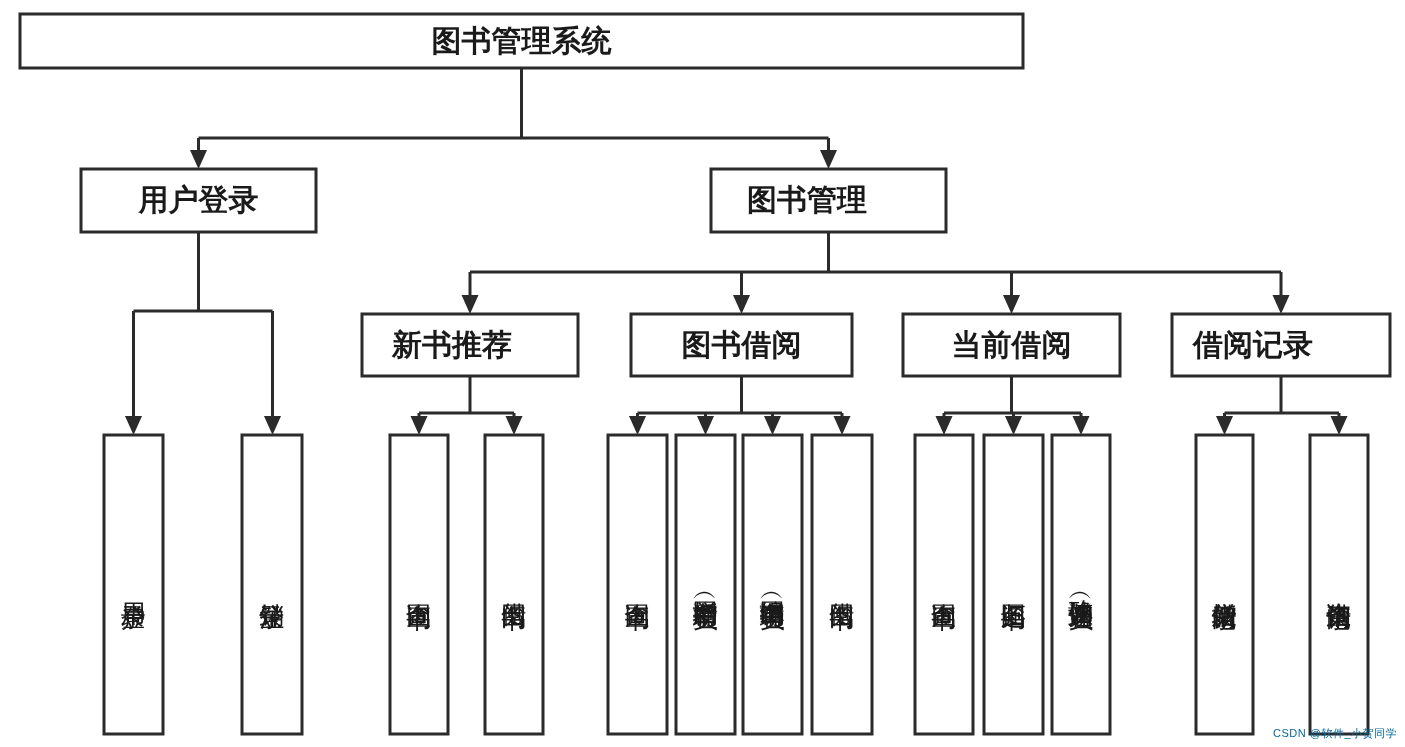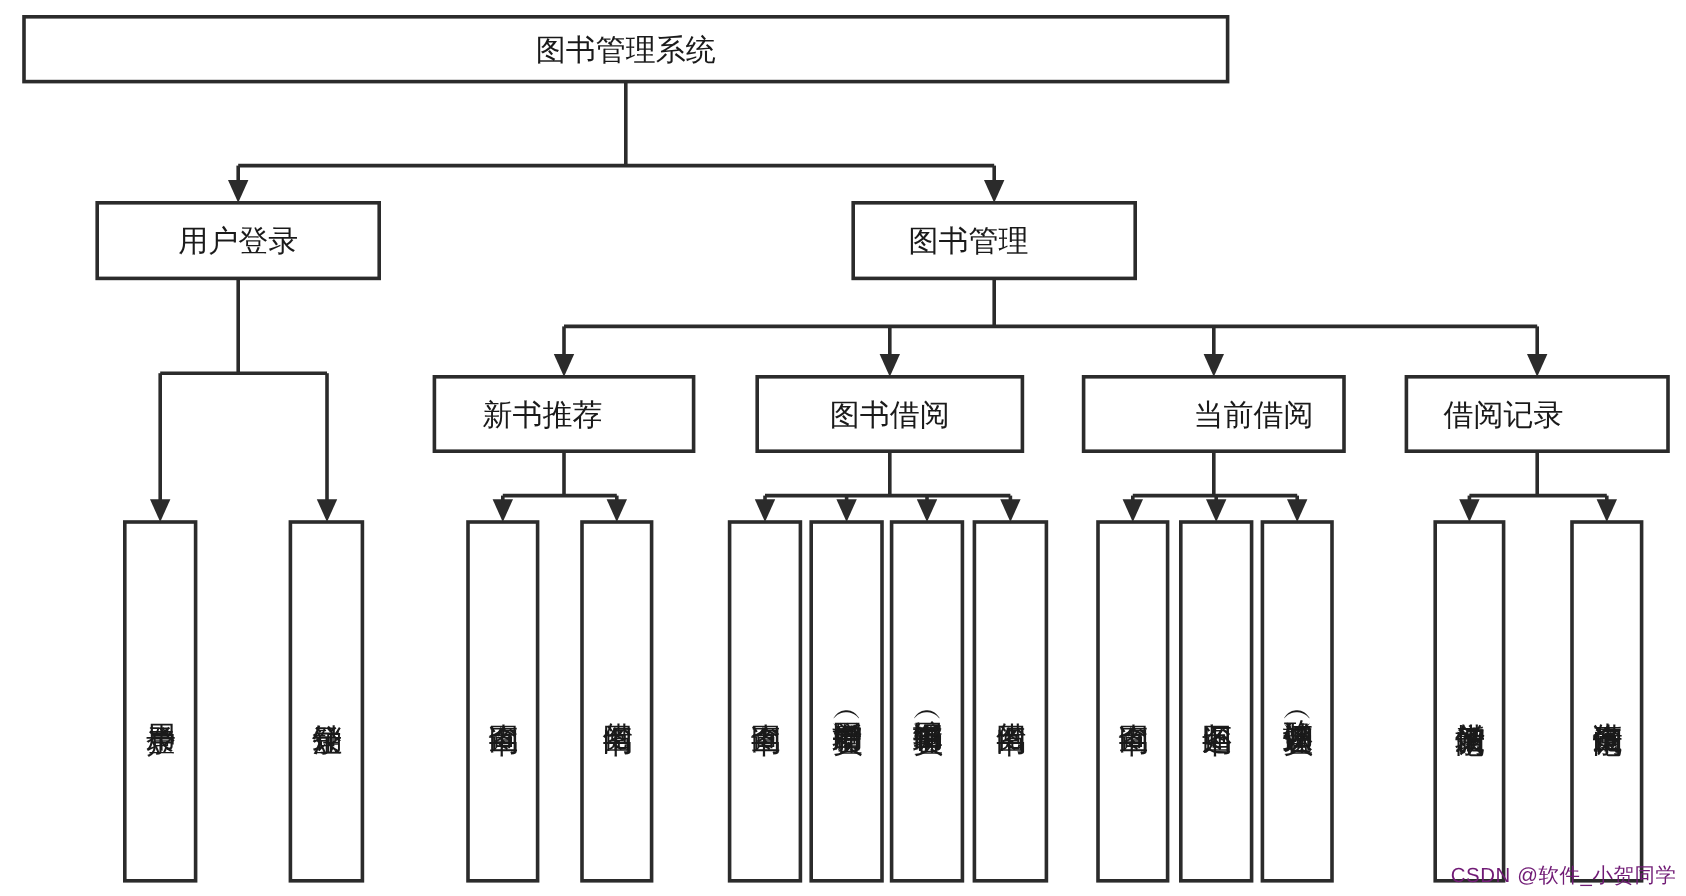--- a/index.html
+++ b/index.html
@@ -8,22 +8,22 @@
   #diagram-root{position:relative;width:1405px;height:747px;background:#fff;}
   svg#diagram-svg{position:absolute;left:0;top:0;width:1405px;height:747px;display:block;}
   .node-box{fill:#ffffff;stroke:#2b2b2b;stroke-width:3;}
   .link-line{stroke:#2b2b2b;stroke-width:3;fill:none;stroke-linecap:butt;}
   .arrow-head{fill:#2b2b2b;stroke:none;}
   .vlabel-wrap{position:absolute;display:flex;align-items:center;justify-content:center;
                writing-mode:vertical-rl;text-orientation:upright;
                font-size:25px;line-height:1.06;color:#1a1a1a;letter-spacing:1px;
                white-space:nowrap;pointer-events:none;}
   .hlabel-wrap{position:absolute;display:flex;align-items:center;justify-content:center;
-               font-size:25px;color:#1a1a1a;white-space:nowrap;pointer-events:none;}
-  #watermark{position:absolute;right:8px;bottom:6px;font-size:17px;color:#701a75;
+               font-size:30px;color:#1a1a1a;white-space:nowrap;pointer-events:none;font-weight:bold;}
+  #watermark{position:absolute;right:8px;bottom:6px;font-size:11px;color:#0369a1;
              letter-spacing:.5px;pointer-events:none;}
 </style>
 </head>
 <body>
 
 <div id="diagram-root">
 
   <svg id="diagram-svg" viewBox="0 0 1405 747" xmlns="http://www.w3.org/2000/svg">
 
     <g>
@@ -124,21 +124,21 @@
     <rect class="node-box" x="1310" y="435" width="58" height="299"></rect>
   </svg>
 
   <div class="hlabel-wrap" style="left:20px;top:14px;width:1003px;height:54px;">图书管理系统</div>
 
   <div class="hlabel-wrap" style="left:81px;top:169px;width:235px;height:63px;">用户登录</div>
   <div class="hlabel-wrap" style="left:711px;top:169px;width:192px;height:63px;">图书管理</div>
 
   <div class="hlabel-wrap" style="left:362px;top:314px;width:180px;height:62px;">新书推荐</div>
   <div class="hlabel-wrap" style="left:631px;top:314px;width:221px;height:62px;text-align:center;">图书借阅</div>
-  <div class="hlabel-wrap" style="left:903px;top:314px;width:217px;height:62px;margin-left:33px;">当前借阅</div>
+  <div class="hlabel-wrap" style="left:903px;top:314px;width:217px;height:62px;">当前借阅</div>
   <div class="hlabel-wrap" style="left:1144px;top:314px;width:218px;height:62px;">借阅记录</div>
 
   <div class="vlabel-wrap" style="left:104px;top:435px;width:59px;height:299px;">用户登录</div>
   <div class="vlabel-wrap" style="left:242px;top:435px;width:60px;height:299px;">注销登录</div>
   <div class="vlabel-wrap" style="left:390px;top:435px;width:58px;height:299px;">查询图书</div>
   <div class="vlabel-wrap" style="left:485px;top:435px;width:58px;height:299px;">借阅图书</div>
   <div class="vlabel-wrap" style="left:608px;top:435px;width:59px;height:299px;">查询图书</div>
   <div class="vlabel-wrap" style="left:676px;top:435px;width:59px;height:299px;">新增图书（管理员）</div>
   <div class="vlabel-wrap" style="left:743px;top:435px;width:59px;height:299px;">编辑图书（管理员）</div>
   <div class="vlabel-wrap" style="left:812px;top:435px;width:60px;height:299px;">借阅图书</div>

